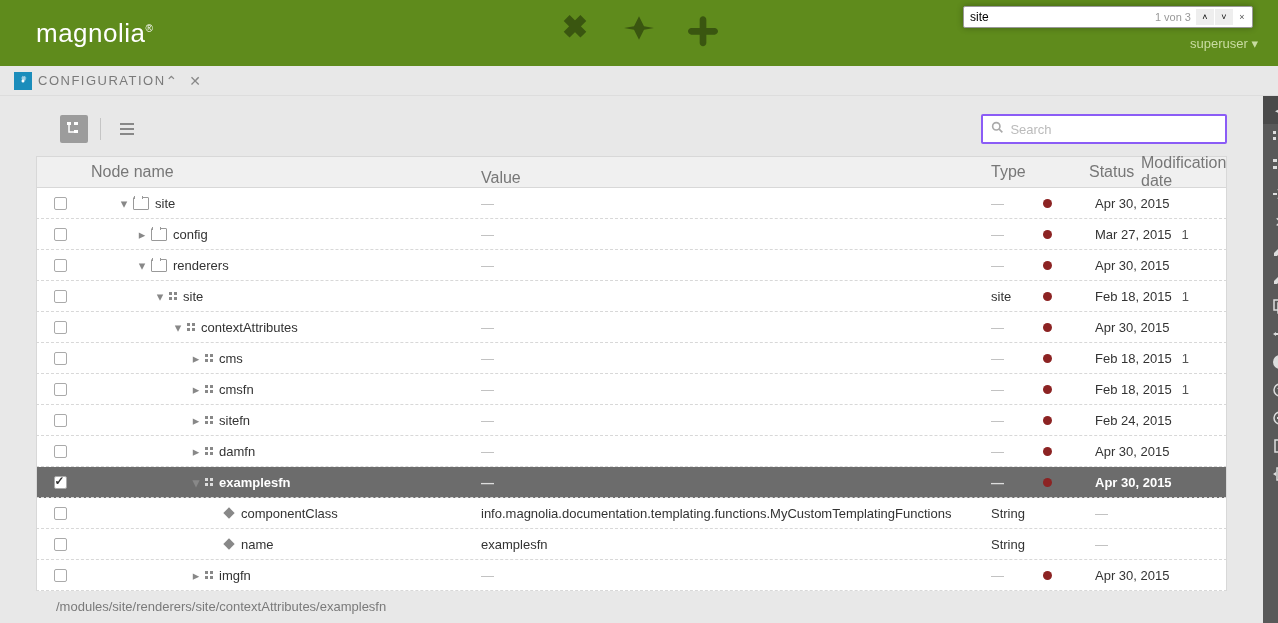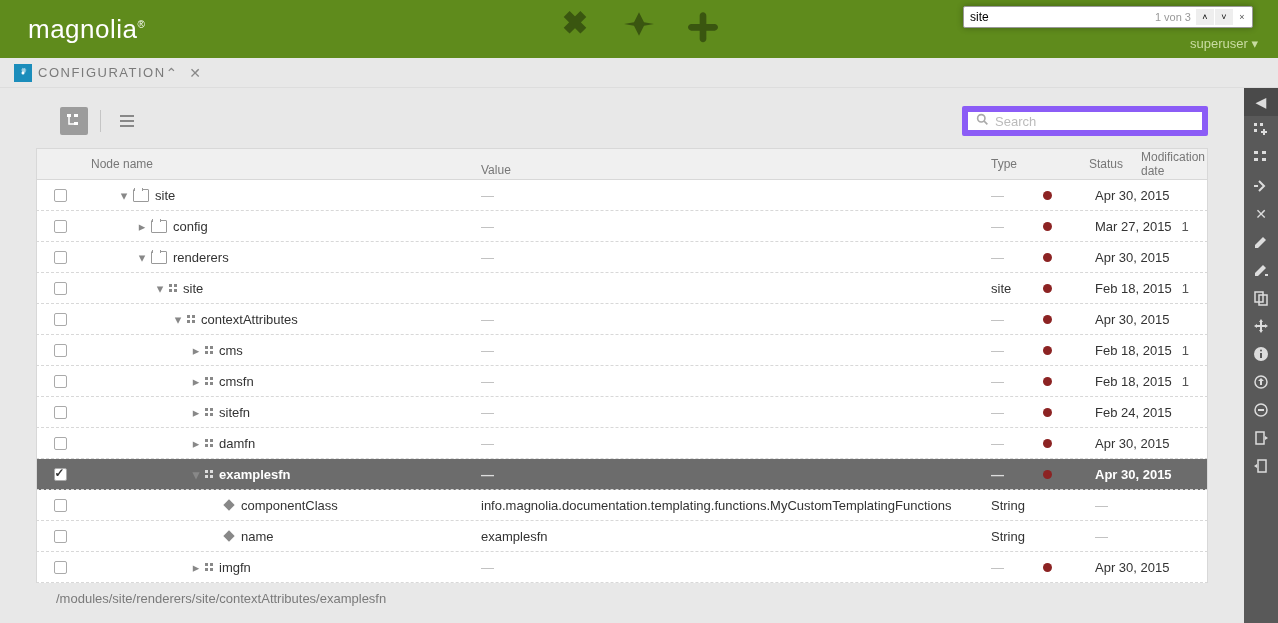--- a/index.html
+++ b/index.html
@@ -1,18 +1,18 @@
 <!DOCTYPE html>
 <html><head>
 <meta charset="utf-8">
 <style>
 * { box-sizing: border-box; margin: 0; padding: 0; }
 body { font-family: -apple-system, Helvetica, Arial, sans-serif; font-size: 13px; color: #333; background: #e8e8e8; width: 1278px; height: 623px; overflow: hidden; position: relative; }
 
-.topbar { background: #5f8b1c; height: 58px; position: relative; display: flex; align-items: center; }
+.topbar { background: #5f8b1c; height: 66px; position: relative; display: flex; align-items: center; padding-left: 8px; }
 .logo { color: #fff; font-size: 26px; font-weight: 300; margin-left: 28px; letter-spacing: 0.5px; }
 .logo sup { font-size: 10px; }
 .top-icons { position: absolute; left: 50%; transform: translateX(-50%); display: flex; gap: 24px; }
 .top-icon { width: 40px; height: 40px; color: #3a5610; display:flex; align-items:center; justify-content:center; }
 .user { position: absolute; right: 20px; top: 36px; color: #c9dca2; font-size: 13px; }
 .findbar { position: absolute; right: 25px; top: 6px; width: 290px; height: 22px; background: #fff; border: 1px solid #999; border-radius: 2px; display: flex; align-items: center; padding: 0 2px; box-shadow: 0 0 6px rgba(0,0,0,0.3); }
 .findbar input { flex: 1; border: none; outline: none; font-size: 12px; padding: 0 4px; }
 .findbar .count { color: #999; font-size: 11px; white-space: nowrap; padding: 0 4px; }
 .findbar button { width: 18px; height: 16px; border: none; background: #eee; font-size: 9px; cursor: pointer; margin-left: 1px; }
 .findbar .close-x { width: 16px; background: transparent; color: #555; }
@@ -24,25 +24,25 @@
 .appbar-right { display: flex; gap: 12px; color: #888; }
 .appbar-right span { cursor: pointer; font-size: 14px; }
 
 .content { display: flex; height: calc(623px - 58px - 30px); }
 .main { flex: 1; background: #e8e8e8; padding: 18px 0 0 0; display: flex; flex-direction: column; }
 .toolbar { display: flex; align-items: center; justify-content: space-between; padding: 0 36px 12px 60px; }
 .view-btns { display: flex; gap: 12px; align-items:center; }
 .vbtn { width: 28px; height: 28px; display:flex; align-items:center; justify-content:center; color:#888; cursor:pointer; }
 .vbtn.active { background: #9c9c9c; color: #fff; border-radius: 2px; }
 .vsep { width:1px; height:22px; background:#c5c5c5; }
-.searchbox { width: 246px; height: 30px; background: #fff; border: 6px solid #8b5cf6; border-radius: 2px; display:flex; align-items:center; padding: 0 8px; color: #aaa; }
+.searchbox { width: 246px; height: 30px; background: #fff; border: 2px solid #8b5cf6; border-radius: 2px; display:flex; align-items:center; padding: 0 8px; color: #aaa; }
 .searchbox input { border:none; outline:none; flex:1; font-size: 13px; margin-left:6px; }
 
 .table-wrap { margin: 0 36px; background: #fff; overflow: hidden; position: relative; }
-.thead { display: flex; height: 32px; align-items: center; border: 1px solid #d8d8d8; background: #f0f0f0; color: #777; font-size: 12px; }
+.thead { display: flex; height: 32px; align-items: center; border: 1px solid #d8d8d8; background: #f0f0f0; color: #777; font-size: 16px; }
 .thead .th-check { width: 46px; }
 .thead .th-name { width: 398px; padding-left: 8px; }
 .thead .th-value { width: 510px; margin-top: 12px; }
 .thead .th-type { width: 52px; }
 .thead .th-status { width: 52px; margin-left: 46px; }
 .thead .th-mod { flex: 1; }
 
 .row { display: flex; height: 31px; align-items:center; border-bottom: 1px dashed #d8d8d8; border-left:1px solid #d8d8d8; border-right:1px solid #d8d8d8; }
 .row.sel { background: #6c6c6c; color: #fff; font-weight: bold; }
 .row.sel .dash { color: #ddd; }

